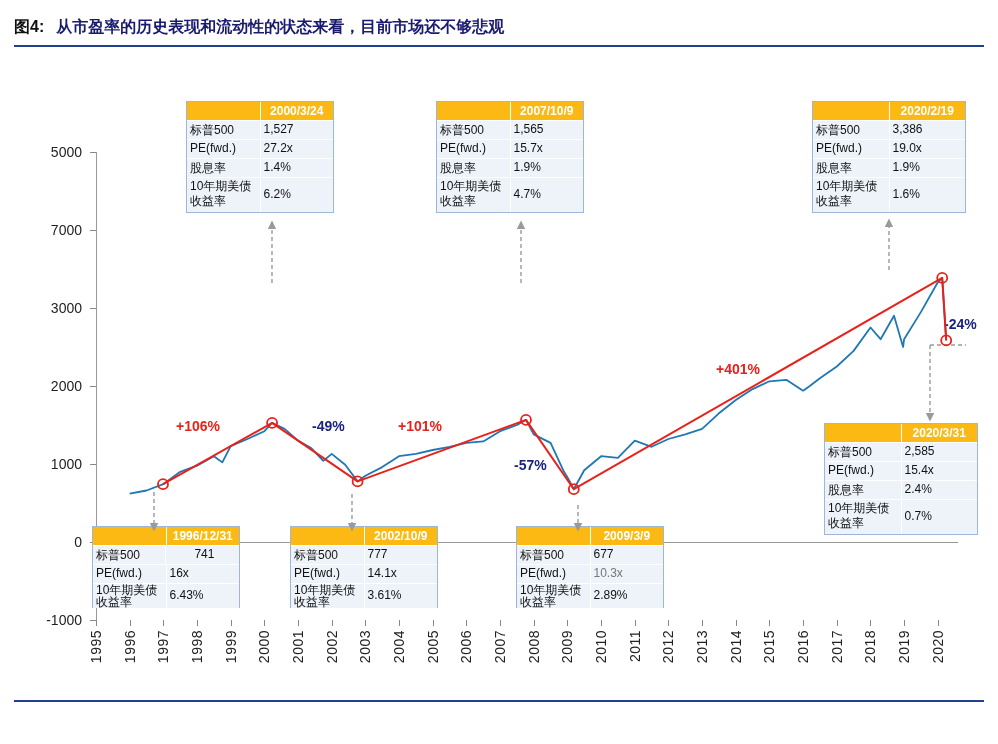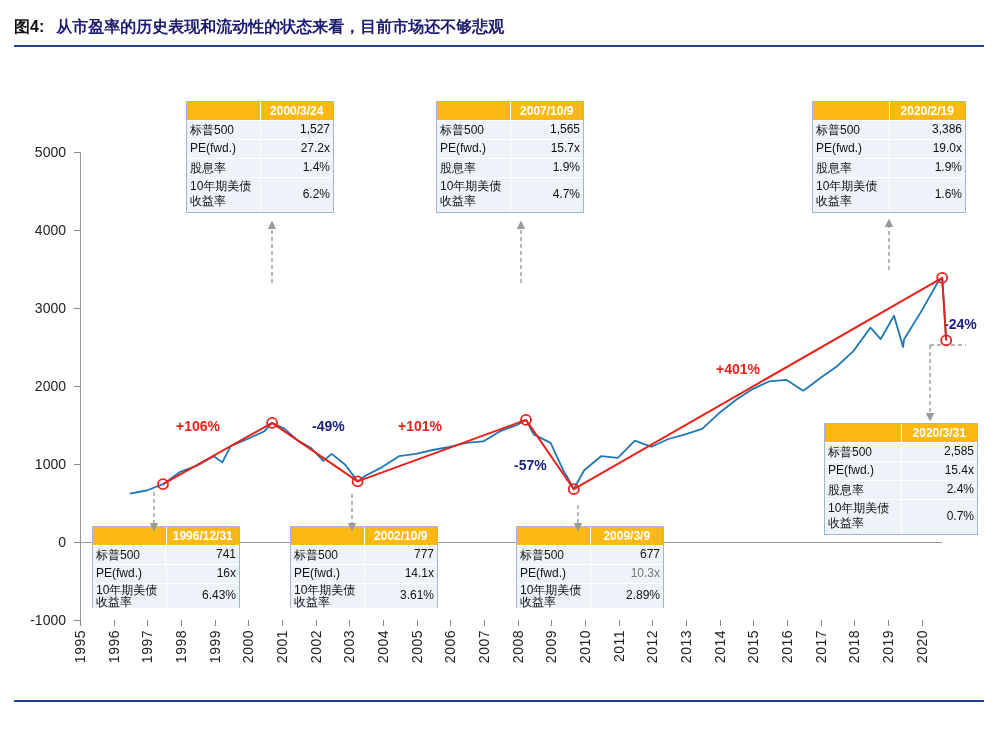--- a/index.html
+++ b/index.html
@@ -84,21 +84,21 @@
     border-radius: 2px;
   }
   .legend-label {
     font-size: 14px;
     color: #111;
     font-weight: bold;
   }
   
   .plot {
     position: absolute;
-    left: 80px;
+    left: 96px;
     top: 152px;
     width: 862px;
     height: 468px;
   }
   .axis-line {
     position: absolute;
     background: #999;
   }
   .ytick-label {
     position: absolute;
@@ -169,21 +169,21 @@
     padding: 1px 3px;
     background: #eef3fa;
     border-right: 1px solid #ffffff;
     white-space: nowrap;
     overflow: hidden;
   }
   .callout .row .v {
     box-sizing: border-box;
     padding: 1px 3px;
     background: #eef3fa;
-    text-align: right;
+    text-align: left;
   }
   .callout .row.tall .k,
   .callout .row.tall .v {
     line-height: 15px;
   }
   .callout .row.tall .v {
     padding-top: 9px;
   }
   
   .pct {
@@ -223,21 +223,21 @@
 
     <div class="ytick-mark" style="left:-6px; top:0px;"></div>
     <div class="ytick-mark" style="left:-6px; top:78px;"></div>
     <div class="ytick-mark" style="left:-6px; top:156px;"></div>
     <div class="ytick-mark" style="left:-6px; top:234px;"></div>
     <div class="ytick-mark" style="left:-6px; top:312px;"></div>
     <div class="ytick-mark" style="left:-6px; top:390px;"></div>
     <div class="ytick-mark" style="left:-6px; top:468px;"></div>
 
     <div class="ytick-label" style="left:-66px; top:0px;">5000</div>
-    <div class="ytick-label" style="left:-66px; top:78px;">4000</div>
+    <div class="ytick-label" style="left:-66px; top:78px;">7000</div>
     <div class="ytick-label" style="left:-66px; top:156px;">3000</div>
     <div class="ytick-label" style="left:-66px; top:234px;">2000</div>
     <div class="ytick-label" style="left:-66px; top:312px;">1000</div>
     <div class="ytick-label" style="left:-66px; top:390px;">0</div>
     <div class="ytick-label" style="left:-66px; top:468px;">-1000</div>
 
     <div id="xticks">
         <div class="xtick-mark" style="left: 0px; top: 468px;"></div>
         <div class="xtick-label" style="left: -8px; top: 478px;">1995</div>
         <div class="xtick-mark" style="left: 33.6719px; top: 468px;"></div>

